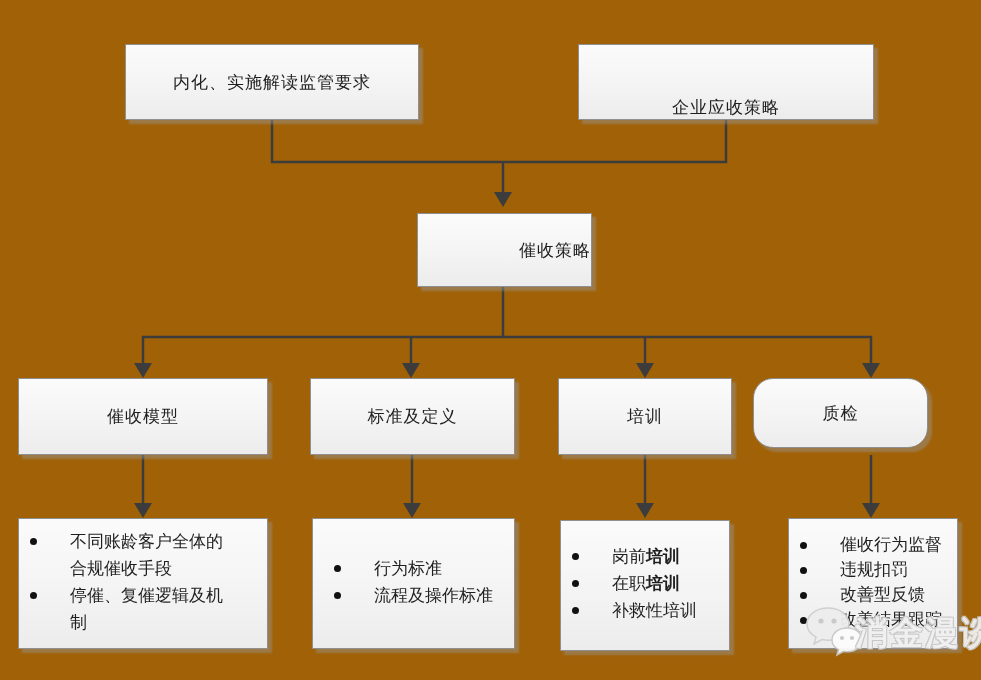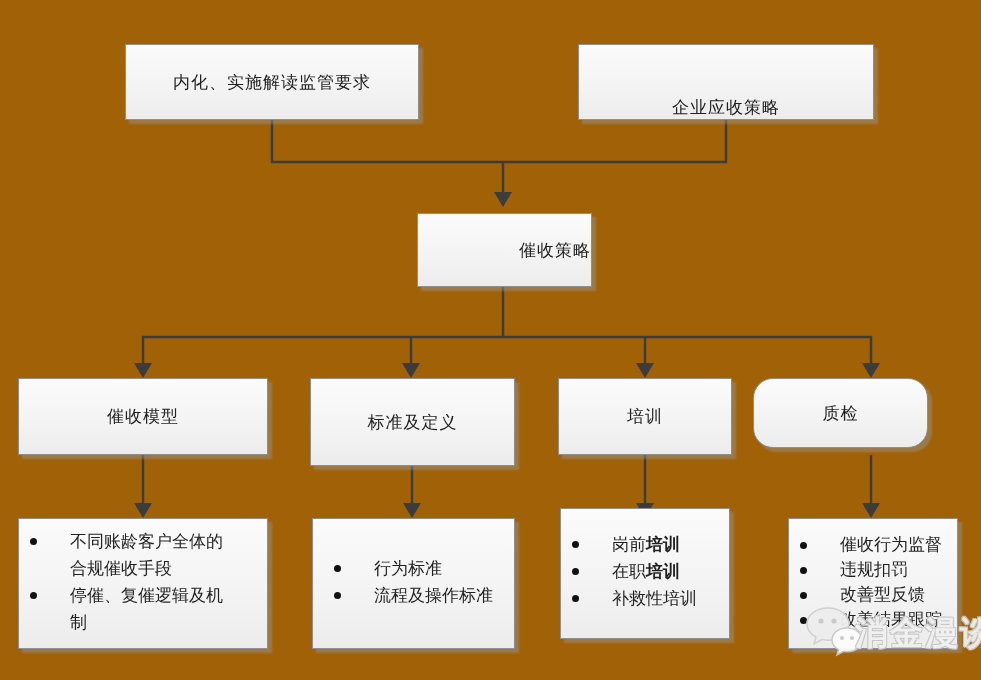--- a/index.html
+++ b/index.html
@@ -72,26 +72,26 @@
   .bullet .txt b { font-family: "Liberation Sans", "DejaVu Sans", sans-serif; font-weight: 700; }
   
   #detail-model { padding-right: 28px; }
   #detail-qa .bullet { line-height: 25px; }
 
   
   #node-regulatory { left: 125px; top: 44px;  width: 294px; height: 76px; }
   #node-receivable { left: 578px; top: 44px;  width: 296px; height: 76px; align-items: flex-end; }
   #node-strategy   { left: 417px; top: 213px; width: 175px; height: 74px; justify-content: flex-end; }
   #node-model      { left: 18px;  top: 378px; width: 250px; height: 77px; }
-  #node-standards  { left: 310px; top: 378px; width: 205px; height: 88px; }
+  #node-standards  { left: 310px; top: 378px; width: 205px; height: 77px; }
   #node-training   { left: 558px; top: 378px; width: 174px; height: 77px; }
   #node-qa         { left: 753px; top: 378px; width: 175px; height: 70px; border-radius: 20px; }
   #detail-model     { left: 18px;  top: 518px; width: 250px; height: 131px; }
   #detail-standards { left: 312px; top: 518px; width: 203px; height: 131px; padding-left: 18px; }
-  #detail-training  { left: 560px; top: 508px; width: 170px; height: 131px; justify-content: center; }
+  #detail-training  { left: 560px; top: 520px; width: 170px; height: 131px; justify-content: center; }
   #detail-qa        { left: 788px; top: 518px; width: 170px; height: 131px; }
 
   
   #watermark {
     position: absolute;
     left: 803px;
     top: 604px;
     z-index: 5;
     display: flex;
     align-items: center;

